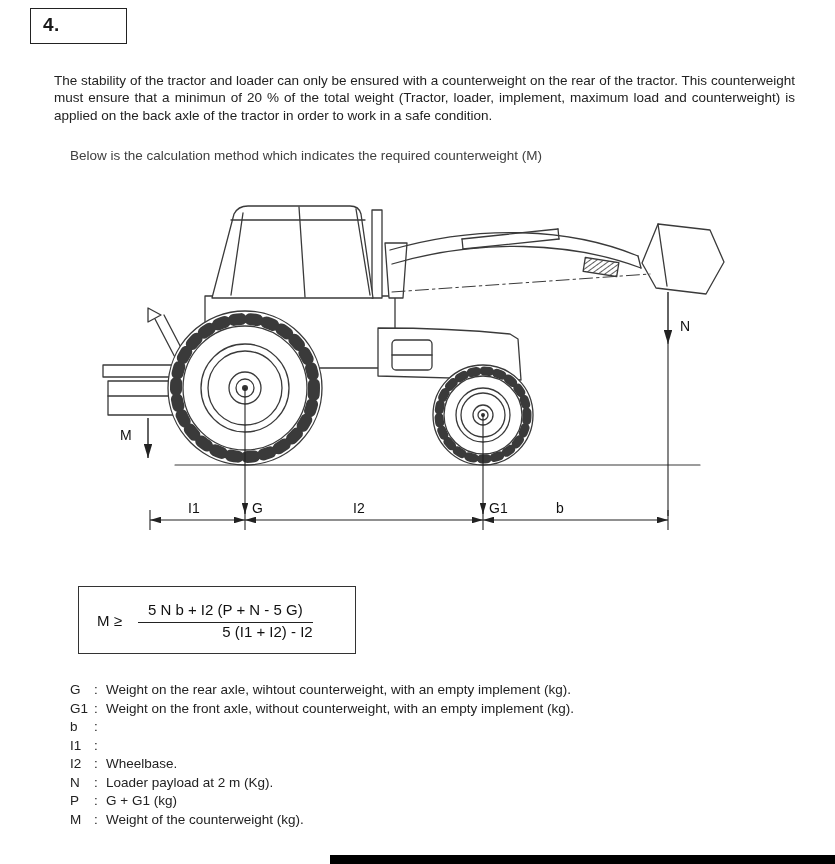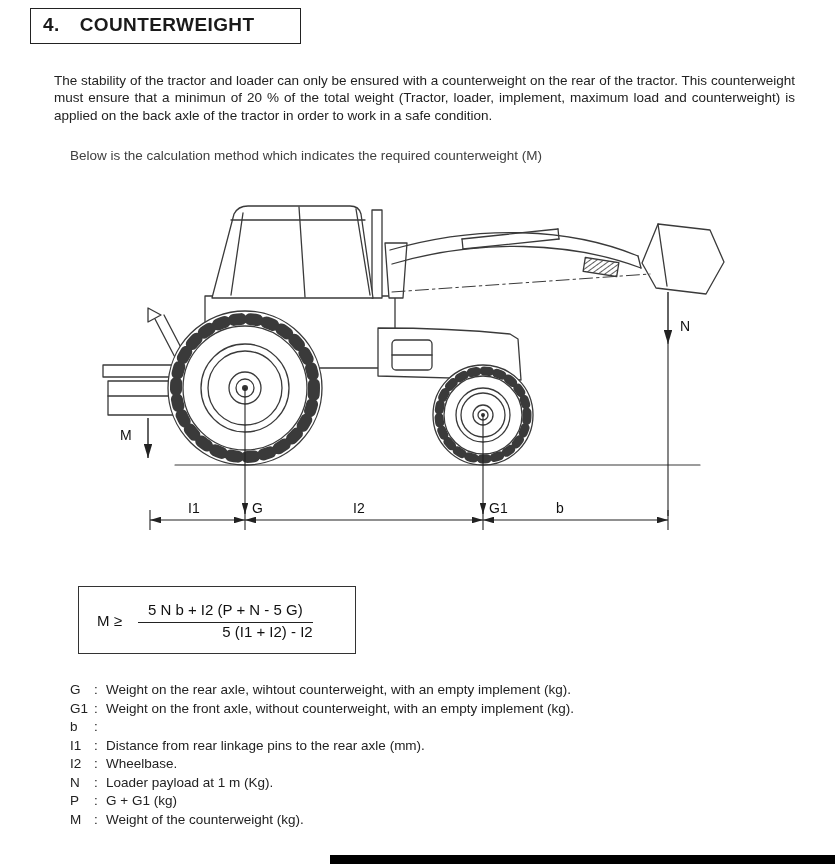--- a/index.html
+++ b/index.html
@@ -38,21 +38,20 @@
   .legend-row .term { width:24px; flex:0 0 auto; }
   .legend-row .colon { width:12px; flex:0 0 auto; }
   .legend-row .def { white-space:nowrap;text-align:right; }
   .bottom-bar { position:absolute; left:330px; top:855px; width:505px; height:9px; background:#000; }
 </style>
 </head>
 <body>
 
 <div class="title-box">
   <span class="sec-num">4.</span>
-  <span>COUNTERWEIGHT</span>
 </div>
 
 <p class="para1">The stability of the tractor and loader can only be ensured with a counterweight on the rear of the tractor. This counterweight must ensure that a minimun of 20 % of the total weight (Tractor, loader, implement, maximum load and counterweight) is applied on the back axle of the tractor in order to work in a safe condition.</p>
 <p class="para2">Below is the calculation method which indicates the required counterweight (M)</p>
 
 <div class="diagram-wrap">
 <svg width="720" height="380" viewBox="0 0 720 380">
   <defs>
     <marker id="arr" viewBox="0 0 10 6" refX="10" refY="3" markerWidth="10" markerHeight="6" orient="auto-start-reverse">
       <path d="M0,0 L10,3 L0,6 Z" fill="#222"></path>
@@ -178,31 +177,30 @@
       <span class="colon">:</span>
       <span class="def">Weight on the front axle, without counterweight, with an empty implement (kg).</span>
   </div>
   <div class="legend-row">
     <span class="term">b</span>
       <span class="colon">:</span>
   </div>
   <div class="legend-row">
     <span class="term">I1</span>
       <span class="colon">:</span>
-      <span class="def">Distance from rear linkage pins to the rear axle (mm).</span>
   </div>
   <div class="legend-row">
     <span class="term">I2</span>
       <span class="colon">:</span>
       <span class="def">Wheelbase.</span>
   </div>
   <div class="legend-row">
     <span class="term">N</span>
       <span class="colon">:</span>
-      <span class="def">Loader payload at 1 m (Kg).</span>
+      <span class="def">Loader payload at 2 m (Kg).</span>
   </div>
   <div class="legend-row">
     <span class="term">P</span>
       <span class="colon">:</span>
       <span class="def">G + G1 (kg)</span>
   </div>
   <div class="legend-row">
     <span class="term">M</span>
       <span class="colon">:</span>
       <span class="def">Weight of the counterweight (kg).</span>

